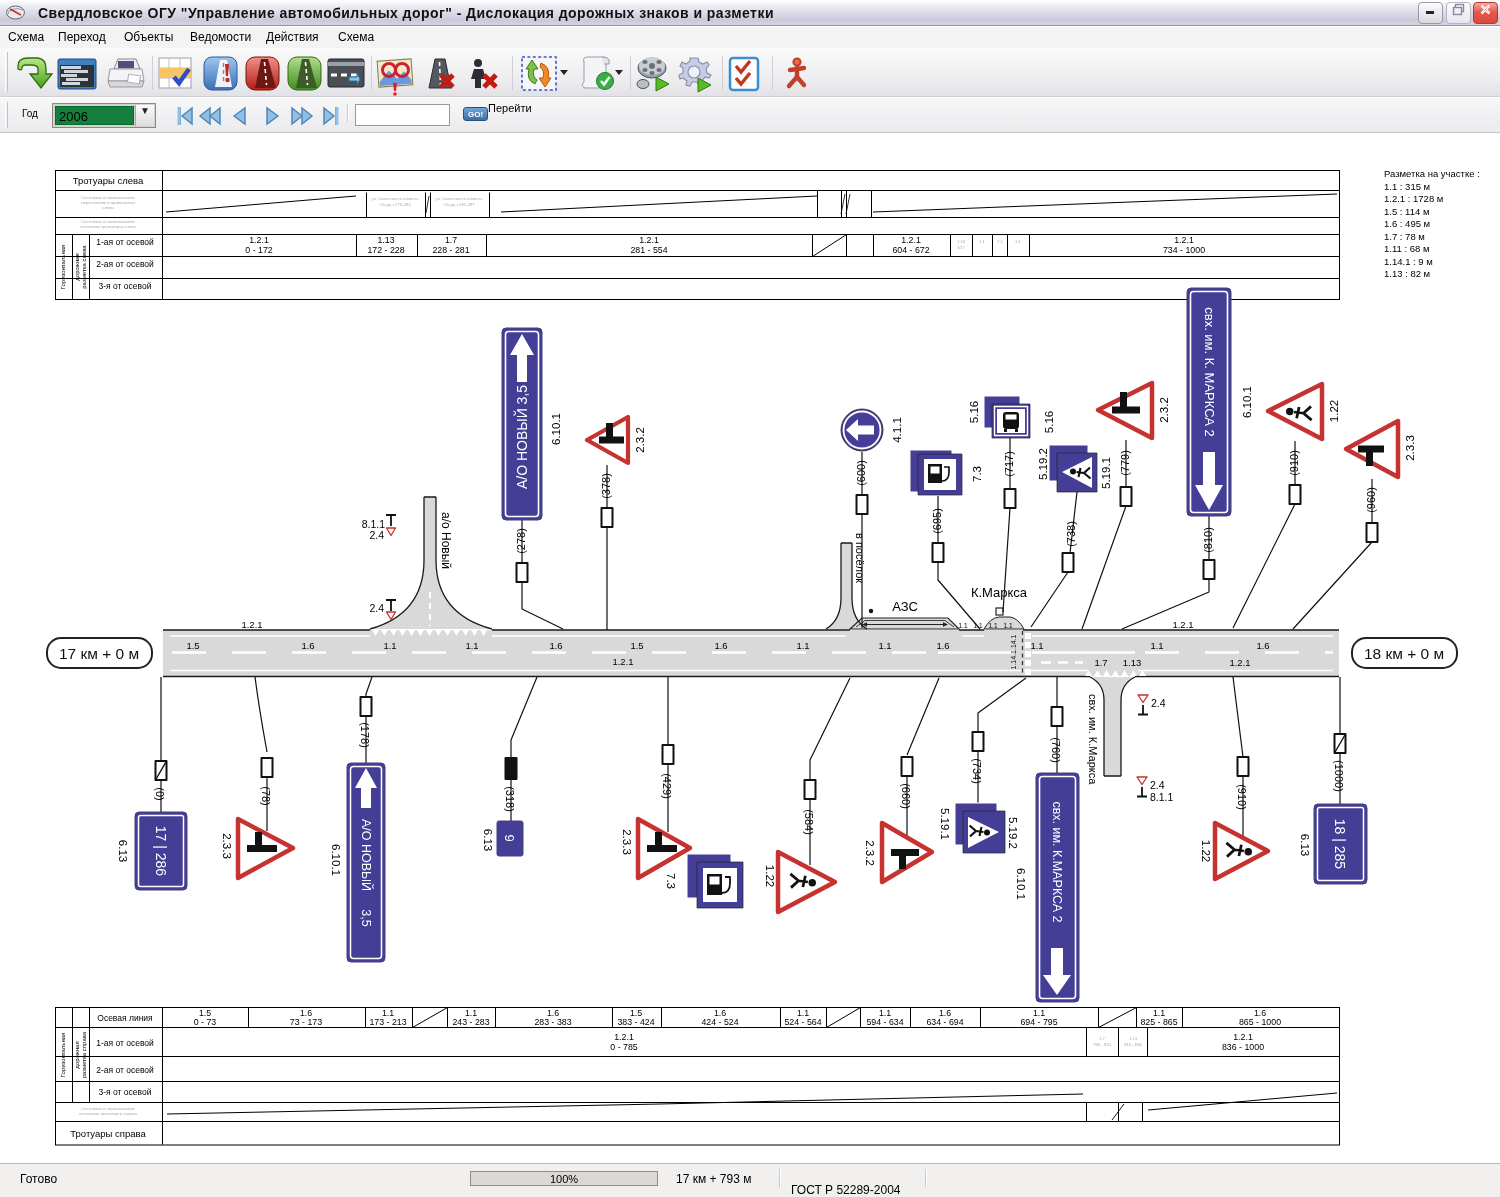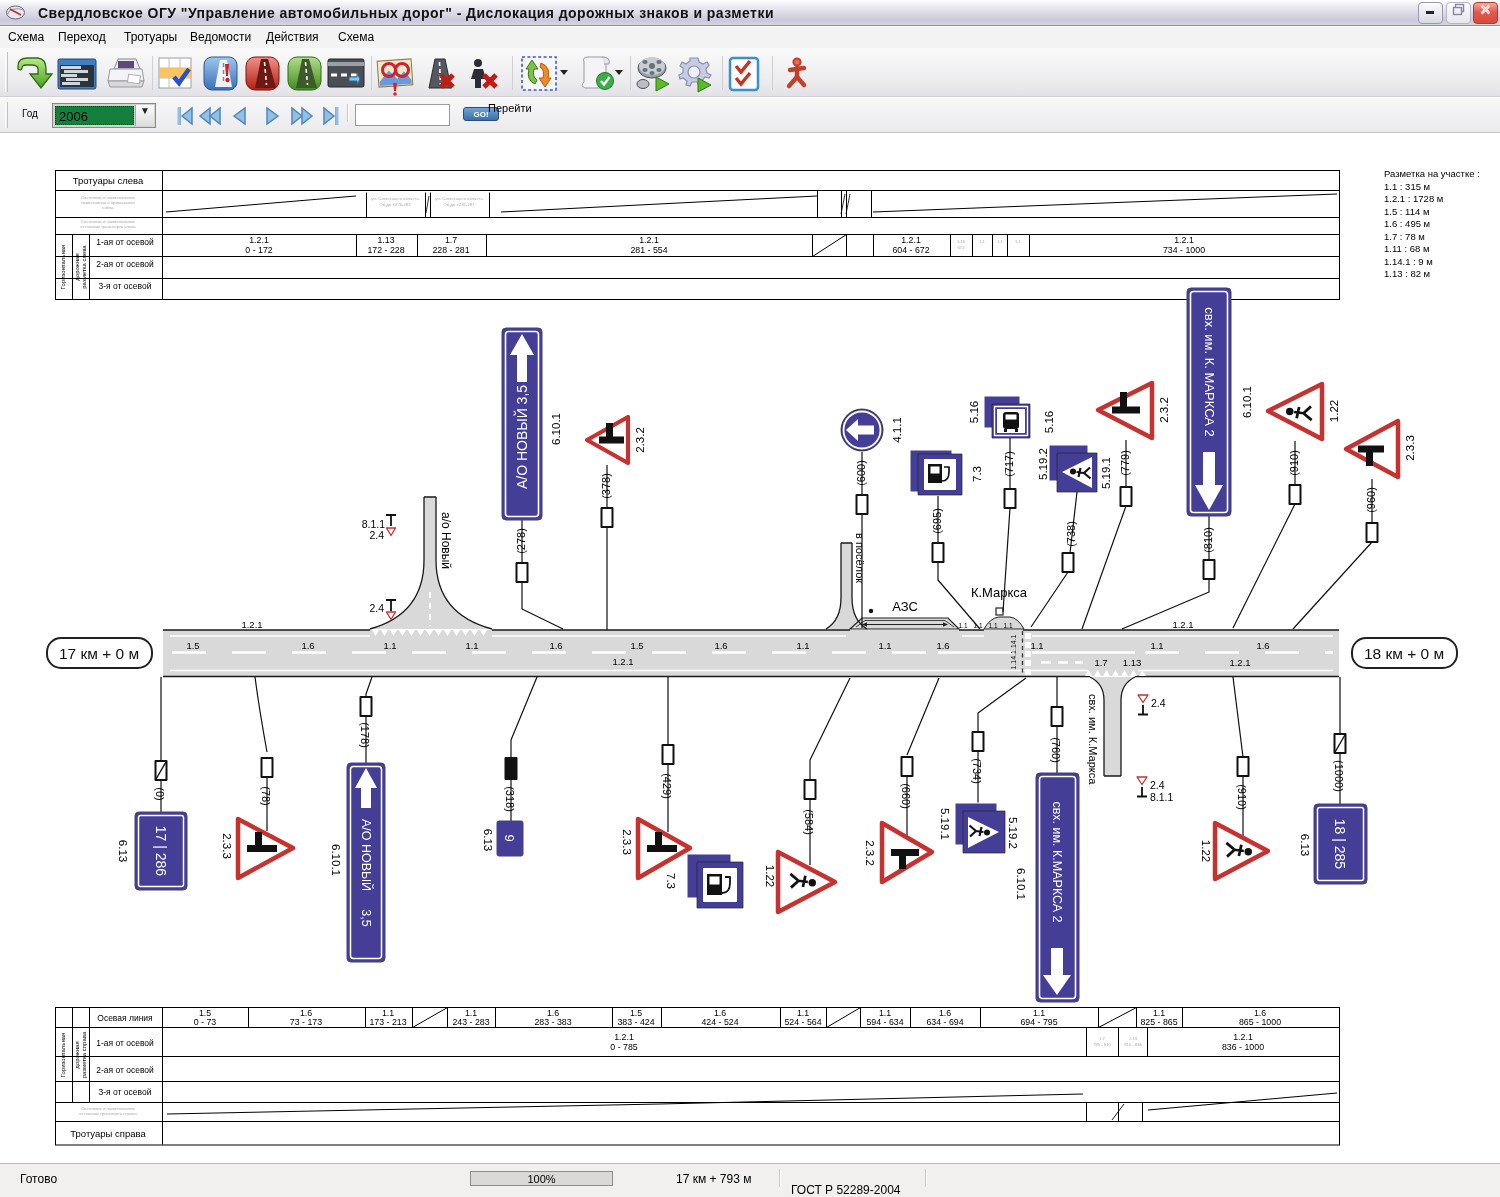--- a/index.html
+++ b/index.html
@@ -42,21 +42,21 @@
         <rect x="1.5" y="4.5" width="8" height="7" fill="#eef" stroke="#889" stroke-width="1.4"></rect>
       </svg></div>
  <div class="wbtn" id="bclose"><svg width="13" height="13" viewBox="0 0 13 13">
         <path d="M2.5 2.5 L10.5 10.5 M10.5 2.5 L2.5 10.5" stroke="#fff" stroke-width="2.6"></path>
         <path d="M2.5 2.5 L10.5 10.5 M10.5 2.5 L2.5 10.5" stroke="#82281f" stroke-width="0.6" opacity="0.4"></path>
       </svg></div>
 </div>
 <div id="menubar">
  <span style="left:8px">Схема</span>
     <span style="left:58px">Переход</span>
-    <span style="left:124px">Тротуары</span>
+    <span style="left:124px">Объекты</span>
     <span style="left:190px">Ведомости</span>
     <span style="left:266px">Действия</span>
     <span style="left:338px">Схема</span>
 </div>
 <div id="toolbar1">
  <div class="grip" style="left:5px;height:40px"></div>
  <svg id="icons" width="1500" height="49" viewBox="0 0 1500 49" style="position:absolute;left:0;top:0">
   <defs>
    <linearGradient id="gGreen" x1="0" y1="0" x2="0" y2="1">
           <stop offset="0" stop-color="#b8e986"></stop>
@@ -253,21 +253,21 @@
           <path d="M14 3 L14 21"></path>
         </g>
   </g>
   <g stroke="#92bfe4" stroke-width="3">
         <path d="M9 3 L9 21"></path>
         <path d="M167 3 L167 21"></path>
       </g>
  </svg>
  <div class="sep2" style="left:347px"></div>
  <div id="gobox"></div>
- <span id="gobadge" style="position:absolute;left:463px;top:9px;width:36px;height:14px;background:linear-gradient(#6ea6d8,#3d6ea6);border:1px solid #2a4f7a;border-radius:3px;color:#fff;font-size:8px;font-weight:bold;text-align:center;line-height:14px">GO!</span>
+ <span id="gobadge" style="position:absolute;left:463px;top:9px;width:25px;height:14px;background:linear-gradient(#6ea6d8,#3d6ea6);border:1px solid #2a4f7a;border-radius:3px;color:#fff;font-size:8px;font-weight:bold;text-align:center;line-height:14px">GO!</span>
  <span style="position:absolute;left:488px;top:4px;font-size:11px">Перейти</span>
 </div>
 <div id="canvas">
 <svg width="1500" height="1029" viewBox="0 134 1500 1029" style="position:absolute;left:0;top:0" font-family="Liberation Sans, sans-serif">
 <g id="toptable" stroke="#000" stroke-width="1" fill="none">
  <rect x="55.5" y="170.5" width="1284" height="129"></rect>
  <path d="M55.5 190.5 H1339.5 M55.5 217.5 H1339.5 M55.5 234.5 H1339.5 M55.5 256.5 H1339.5 M55.5 278.5 H1339.5"></path>
  <path d="M162.5 170.5 V299.5 M72.5 234.5 V299.5 M89.5 234.5 V299.5"></path>
  <path d="M356.5 234.5 V256.5 M417.5 234.5 V256.5 M486.5 234.5 V256.5 M812.5 234.5 V256.5 M846.5 234.5 V256.5 M873.5 234.5 V256.5 M950.5 234.5 V256.5 M972.5 234.5 V256.5 M992.5 234.5 V256.5 M1007.5 234.5 V256.5 M1029.5 234.5 V256.5"></path>
  <path d="M812.5 256.5 L846.5 234.5"></path>
@@ -731,18 +731,18 @@
             <text x="1151" y="707">2.4</text>
             <text x="1150" y="789">2.4</text>
             <text x="1150" y="801">8.1.1</text>
           </g>
 </g>
 </g>
 </svg>
 </div>
 <div id="statusbar">
  <span style="position:absolute;left:20px;top:8px">Готово</span>
- <div style="position:absolute;left:470px;top:7px;width:143px;height:15px;border:1px solid #8f8e8c;background:#dbd9d5;text-align:center;font-size:11px;line-height:14px">100%</div>
+ <div style="position:absolute;left:470px;top:7px;width:188px;height:15px;border:1px solid #8f8e8c;background:#dbd9d5;text-align:center;font-size:11px;line-height:14px">100%</div>
  <span style="position:absolute;left:676px;top:8px">17 км + 793 м</span>
  <div class="sep2" style="left:779px;top:5px"></div>
  <span style="position:absolute;left:791px;top:19px">ГОСТ Р 52289-2004</span>
  <div class="sep2" style="left:925px;top:5px"></div>
 </div>
 
 </body></html>

